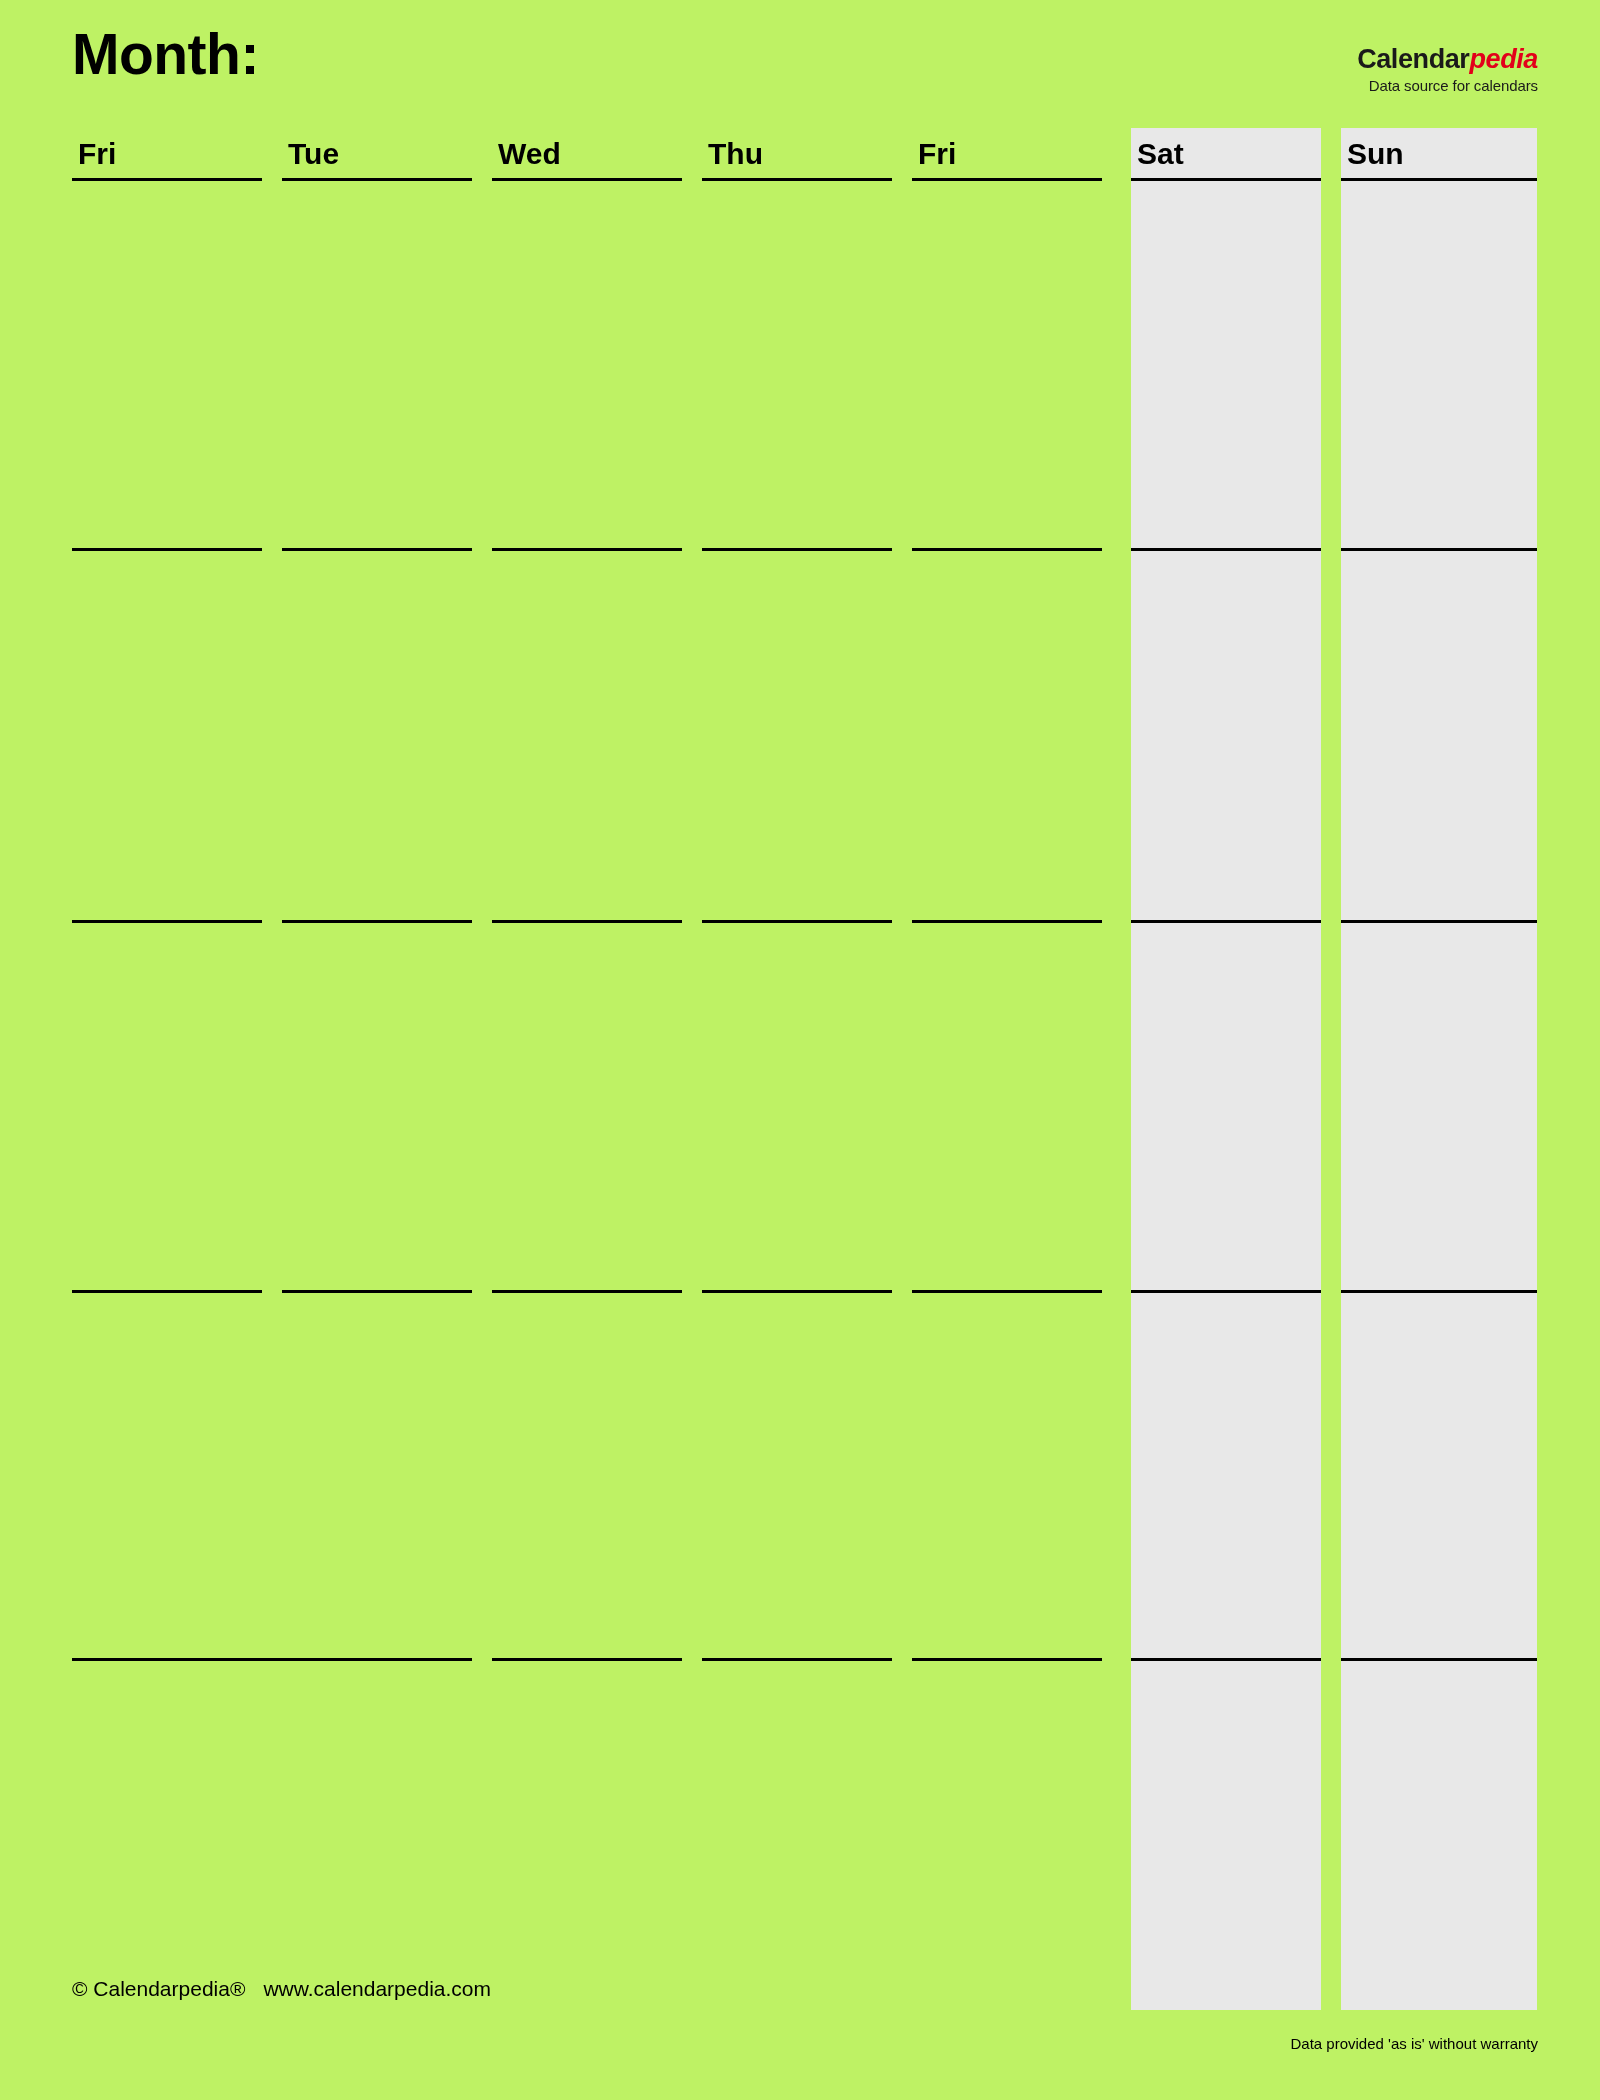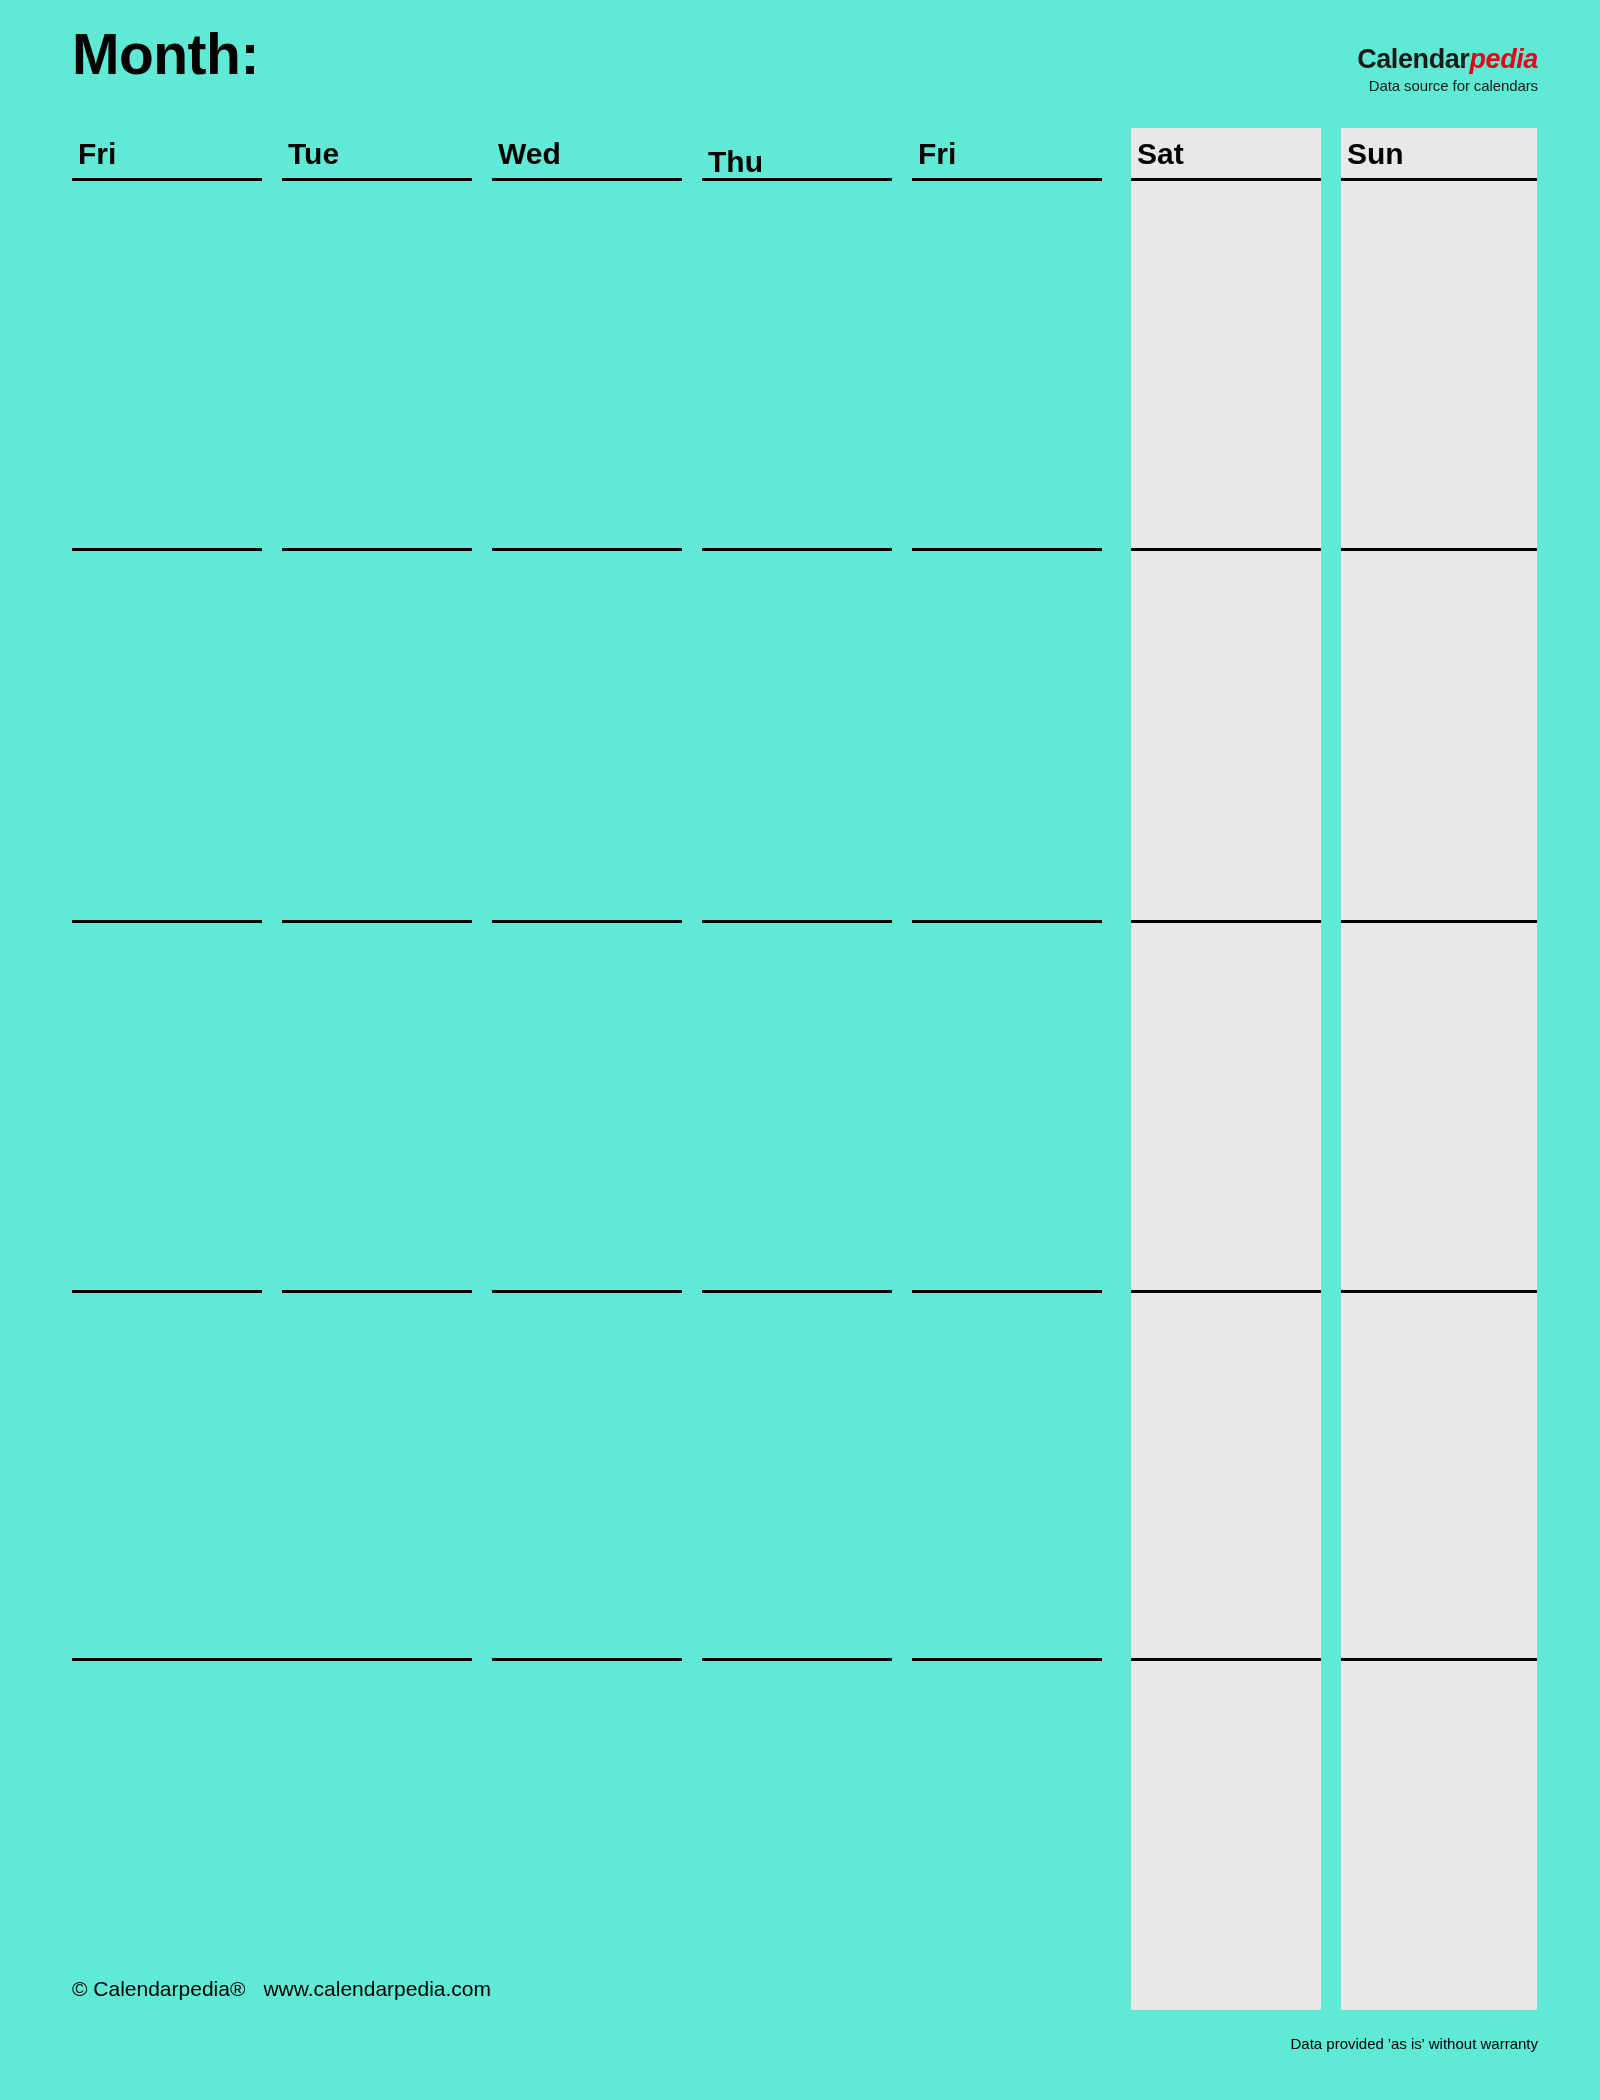--- a/index.html
+++ b/index.html
@@ -10,21 +10,21 @@
   }
   body {
     font-family: "Liberation Sans", sans-serif;
     -webkit-font-smoothing: antialiased;
   }
 
   #page {
     position: relative;
     width: 1600px;
     height: 2100px;
-    background: #5eead4;
+    background: #bef264;
     overflow: hidden;
   }
 
   
   #page-title {
     position: absolute;
     left: 72px;
     top: 26px;
     font-size: 57px;
     font-weight: bold;
@@ -126,21 +126,21 @@
     <div id="brand-wordmark">
       <span class="brand-calendar">Calendar</span><span class="brand-pedia">pedia</span>
     </div>
     <div id="brand-tagline">Data source for calendars</div>
   </div>
 
   <div id="grid-layer">
       <div class="day-header" style="left: 72px; width: 190px;"><span class="day-label">Fri</span></div>
       <div class="day-header" style="left: 282px; width: 190px;"><span class="day-label">Tue</span></div>
       <div class="day-header" style="left: 492px; width: 190px;"><span class="day-label">Wed</span></div>
-      <div class="day-header" style="left: 702px; width: 190px; margin-top: 8px;"><span class="day-label">Thu</span></div>
+      <div class="day-header" style="left: 702px; width: 190px;"><span class="day-label">Thu</span></div>
       <div class="day-header" style="left: 912px; width: 190px;"><span class="day-label">Fri</span></div>
       <div class="day-header" style="left: 1131px; width: 202px;"><span class="day-label">Sat</span></div>
       <div class="day-header" style="left: 1341px; width: 196px;"><span class="day-label">Sun</span></div>
       <div class="rule" style="left: 72px; width: 190px; top: 178px; border-top-color: rgb(0, 0, 0);"></div>
       <div class="rule" style="left: 282px; width: 190px; top: 178px; border-top-color: rgb(0, 0, 0);"></div>
       <div class="rule" style="left: 492px; width: 190px; top: 178px; border-top-color: rgb(0, 0, 0);"></div>
       <div class="rule" style="left: 702px; width: 190px; top: 178px; border-top-color: rgb(0, 0, 0);"></div>
       <div class="rule" style="left: 912px; width: 190px; top: 178px; border-top-color: rgb(0, 0, 0);"></div>
       <div class="rule" style="left: 1131px; width: 190px; top: 178px; border-top-color: rgb(0, 0, 0);"></div>
       <div class="rule" style="left: 1341px; width: 196px; top: 178px; border-top-color: rgb(0, 0, 0);"></div>

